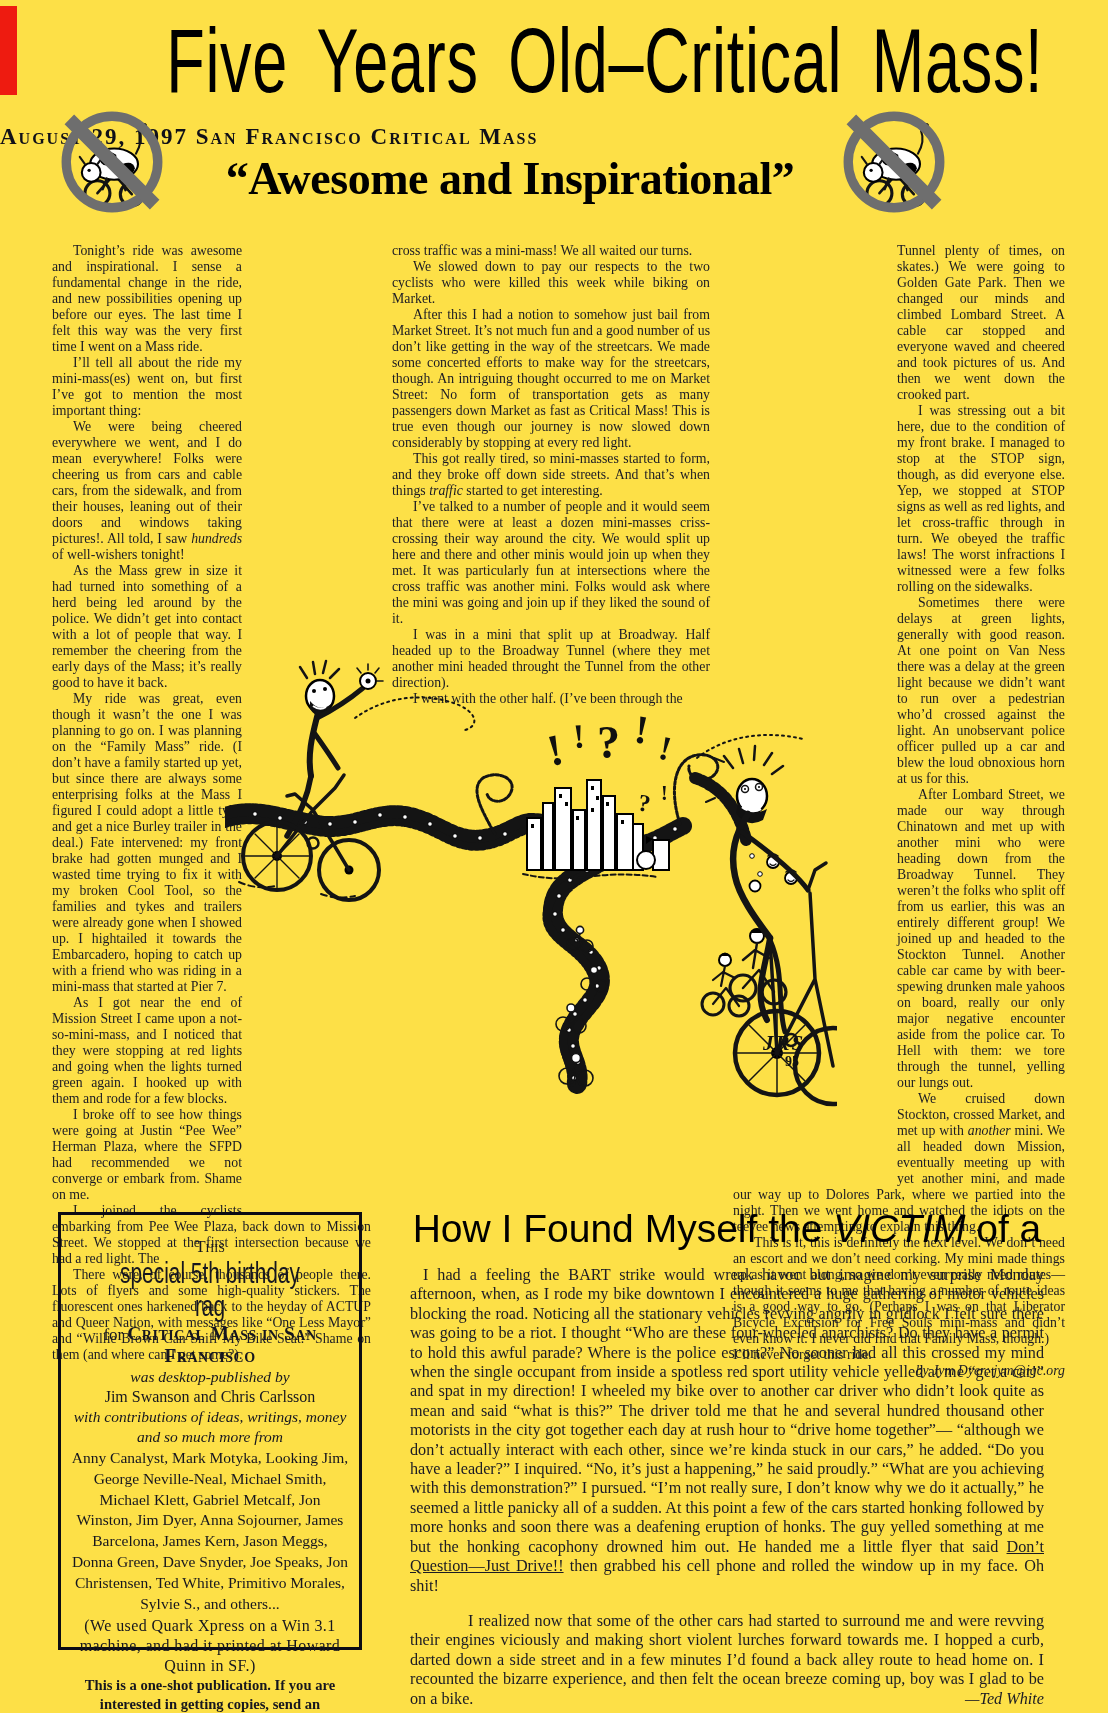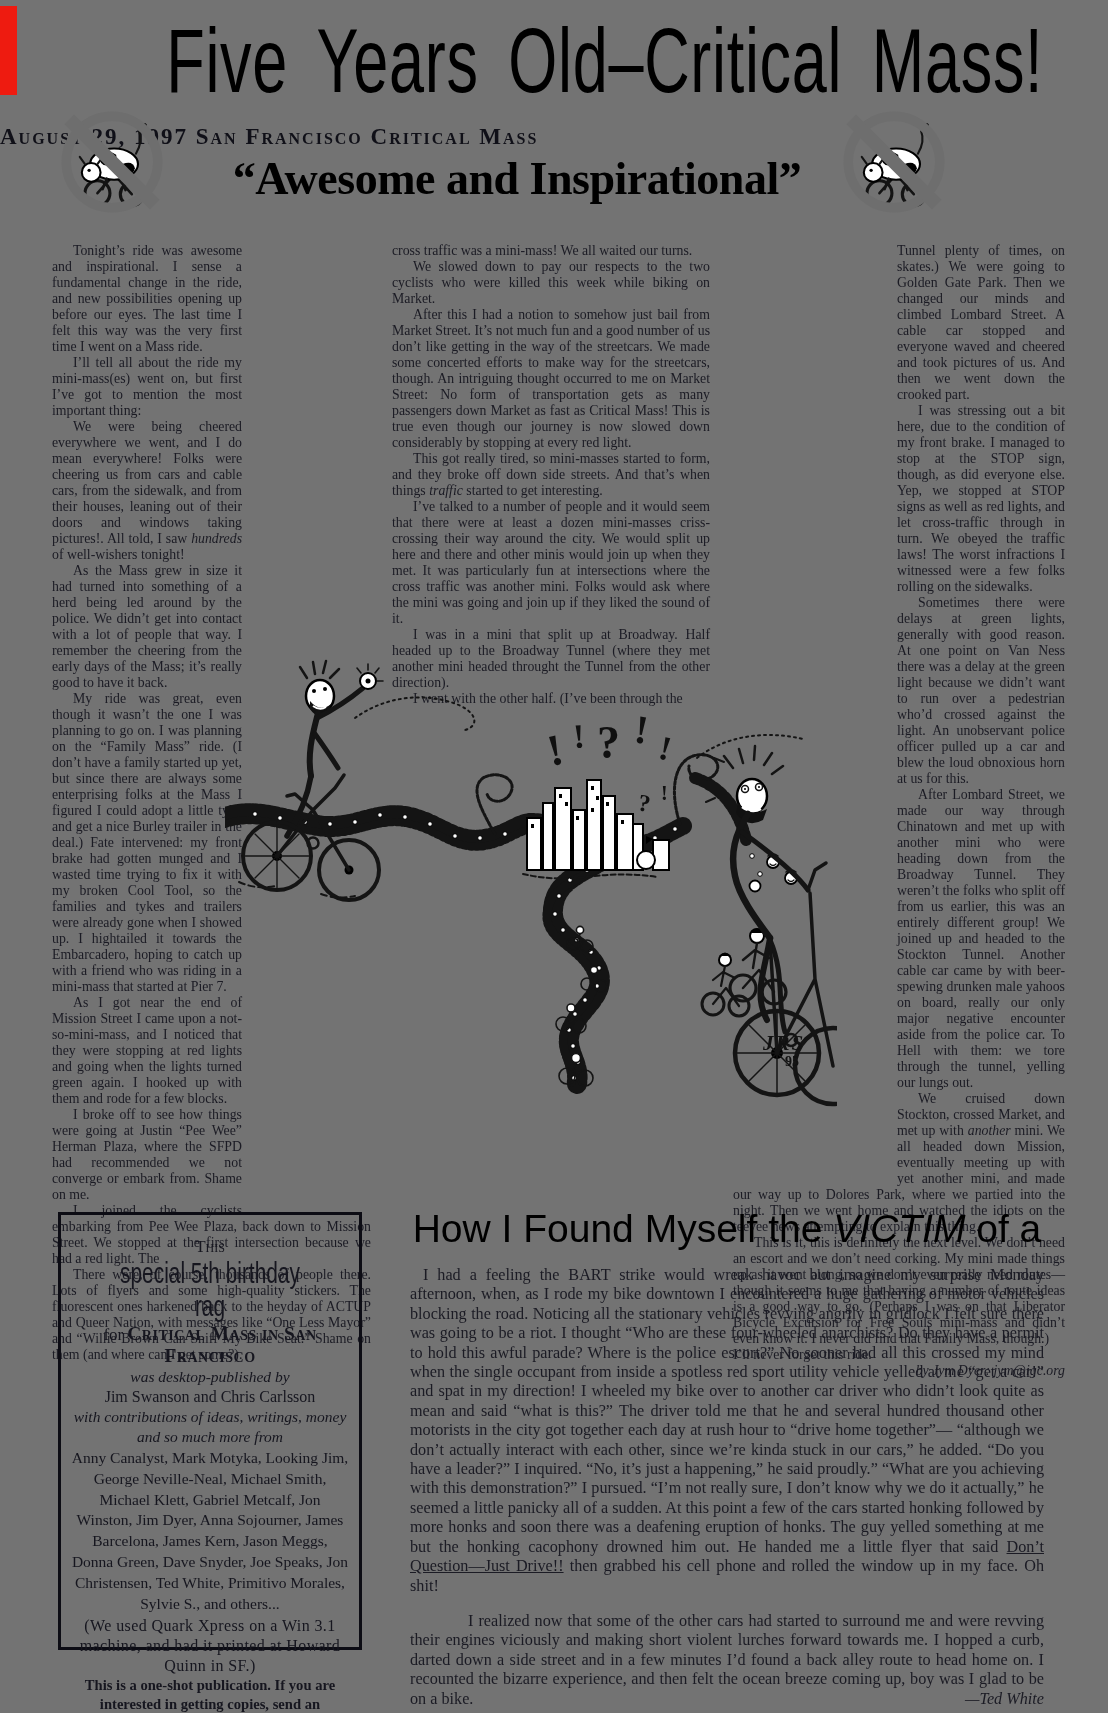--- a/index.html
+++ b/index.html
@@ -1,27 +1,27 @@
 <!DOCTYPE html>
 <html><head>
 <meta charset="utf-8">
 <style>
   html,body{margin:0;padding:0;background:#fff;}
-  .page{position:relative;width:1108px;height:1713px;background:#737373;overflow:hidden;
+  .page{position:relative;width:1108px;height:1713px;background:#fde047;overflow:hidden;
         font-family:"Liberation Serif",serif;color:#1b1b24;}
   
   .redbar{position:absolute;left:0;top:6px;width:17px;height:89px;background:#ee1b10;}
   
   .masthead{position:absolute;left:0;top:14px;width:1108px;text-align:center;color:#000;
             font-family:"Liberation Sans",sans-serif;font-size:90px;line-height:1.05;white-space:nowrap;
             transform:scaleX(.70);transform-origin:50% 50%;word-spacing:.18em;letter-spacing:1px;}
   .dateline{position:absolute;left:0;top:124px;width:1108px;text-align:left;color:#101018;
             font-variant:small-caps;font-weight:bold;font-size:23px;letter-spacing:2px;}
   .quote{position:absolute;left:0;top:152px;width:1020px;text-align:center;color:#000;
-         font-weight:bold;font-size:46px;letter-spacing:-0.5px;padding-left:7px;}
+         font-weight:bold;font-size:46px;letter-spacing:-0.5px;}
   .logo{position:absolute;width:104px;height:104px;}
   .logo.l{left:60px;top:110px;}
   .logo.r{left:842px;top:110px;}
   
   .col{position:absolute;top:243px;font-size:13.8px;line-height:16px;text-align:justify;color:#1b1b24;}
   .col p{margin:0;text-indent:21px;}
   .col p.cont{text-indent:0;}
   .c1{left:52px;width:319px;}
   .c2{left:392px;width:318px;}
   .c3{left:733px;width:332px;}

